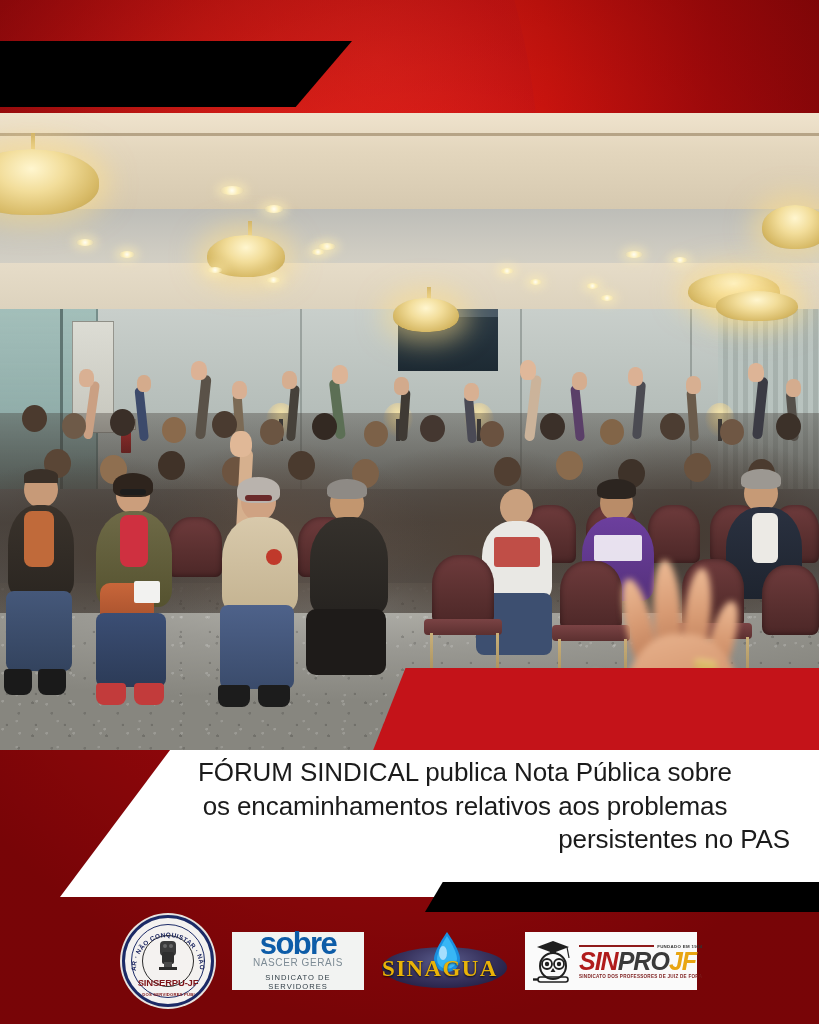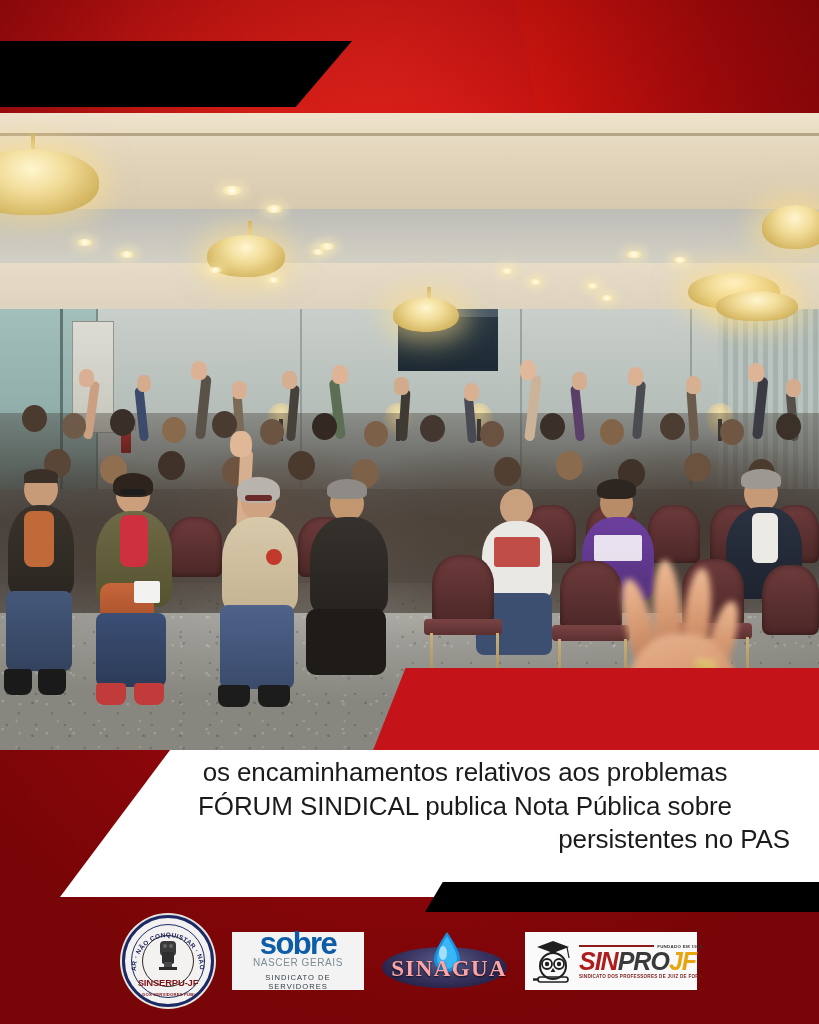--- a/index.html
+++ b/index.html
@@ -442,25 +442,25 @@
     position: absolute;
     left: 0; top: 16px;
     width: 125px; height: 41px;
     border-radius: 50%;
     background: radial-gradient(ellipse at 50% 35%, #5a5e8e 0%, #3a3560 45%, #181436 100%);
   }
   .sinagua-word {
     position: absolute;
     left: 0; top: 25px;
     width: 125px;
-    text-align: right;
+    text-align: left;
     font-family: "Liberation Serif", serif;
     font-size: 23px;
     font-weight: bold;
-    color: #fca5a5;
+    color: #eab308;
     letter-spacing: 1.4px;
     text-shadow: 0 1px 2px rgba(0,0,0,.75);
   }
   .sinagua-drop {
     position: absolute;
     left: 50px; top: 0;
     width: 30px; height: 42px;
   }
 
   
@@ -737,22 +737,22 @@
   </div>
 
   <div class="banner"></div>
   <div class="banner-inner" style="left:372px;top:668px">
     <div class="banner-line">BENEFICIADOS DO</div>
     <div class="banner-line">SAÚDE SERVIDOR</div>
   </div>
 
   <div class="panel">
     <div class="panel-text">
+      <div>FÓRUM SINDICAL publica Nota Pública  sobre</div>
       <div>os encaminhamentos relativos aos problemas</div>
-      <div>FÓRUM SINDICAL publica Nota Pública  sobre</div>
       <div>persistentes no PAS</div>
     </div>
   </div>
 
   <div class="blackbar"></div>
 
   <div class="footer">
     <div class="logo-row">
 
       <div class="seal">

